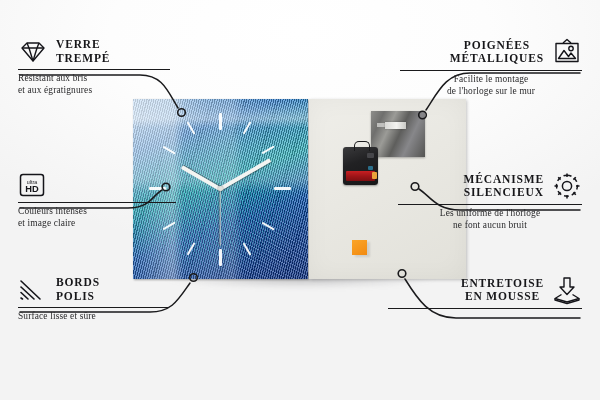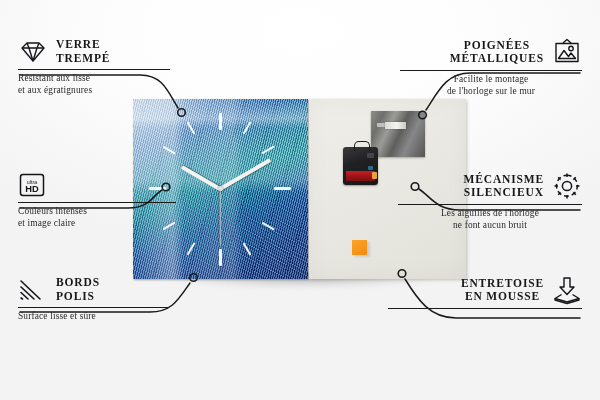--- a/index.html
+++ b/index.html
@@ -210,21 +210,21 @@
             <path d="M4,8 L26,8 M9,3 L11,8 L15,21 M21,3 L19,8 L15,21"></path>
           </g>
         </svg>
       </span>
       <span class="co-title">
         <span>VERRE</span><br><span>TREMPÉ</span>
       </span>
     </div>
     <div class="rule" style="width:152px;"></div>
     <div class="co-sub">
-      <span>Résistant aux lisse</span><br><span>et aux égratignures</span>
+      <span>Résistant aux bris</span><br><span>et aux égratignures</span>
     </div>
   </div>
 
   <div class="callout left" style="left:18px;top:172px;width:180px;">
     <div class="co-head">
       <span class="icon">
         <svg width="28" height="26" viewBox="0 0 28 26">
           <rect x="2.5" y="2.5" width="23" height="21" rx="2.5" fill="none" stroke="#15151a" stroke-width="1.5"></rect>
           <text x="14" y="11.5" text-anchor="middle" font-family="Liberation Sans, sans-serif" font-size="5.3" fill="#15151a">ultra</text>
           <text x="14" y="20" text-anchor="middle" font-family="Liberation Sans, sans-serif" font-size="9.3" font-weight="bold" fill="#15151a">HD</text>
@@ -300,21 +300,21 @@
             <line x1="6.2" y1="5.2" x2="8.6" y2="7.6"></line>
             <line x1="21.4" y1="20.4" x2="23.8" y2="22.8"></line>
             <line x1="23.8" y1="5.2" x2="21.4" y2="7.6"></line>
             <line x1="8.6" y1="20.4" x2="6.2" y2="22.8"></line>
           </g>
         </svg>
       </span>
     </div>
     <div class="rule" style="width:184px;margin-left:auto;"></div>
     <div class="co-sub">
-      <span>Les aiguilles de l'horloge</span><br><span>ne font aucun bruit</span>
+      <span>Les uniforme de l'horloge</span><br><span>ne font aucun bruit</span>
     </div>
   </div>
 
   <div class="callout right" style="left:388px;top:276px;width:194px;">
     <div class="co-head">
       <span class="co-title">
         <span>ENTRETOISE</span><br><span>EN MOUSSE</span>
       </span>
       <span class="icon">
         <svg width="30" height="28" viewBox="0 0 30 28">

